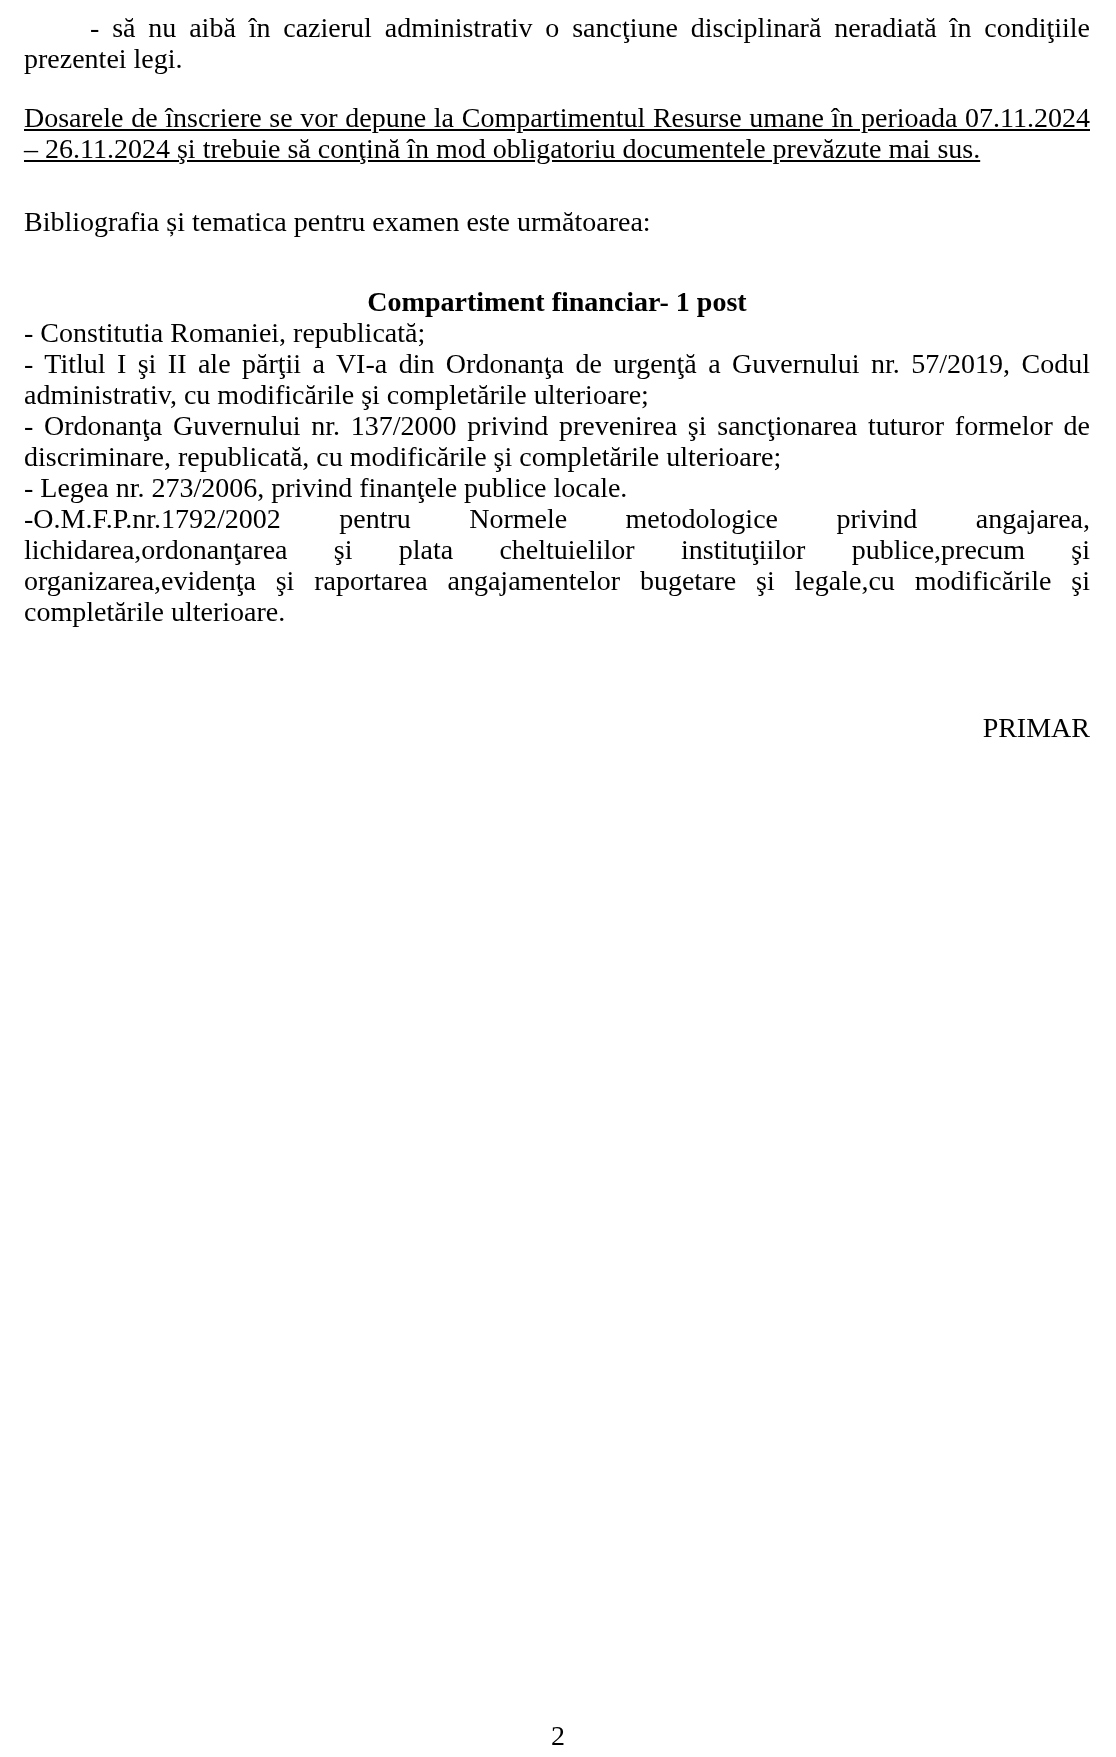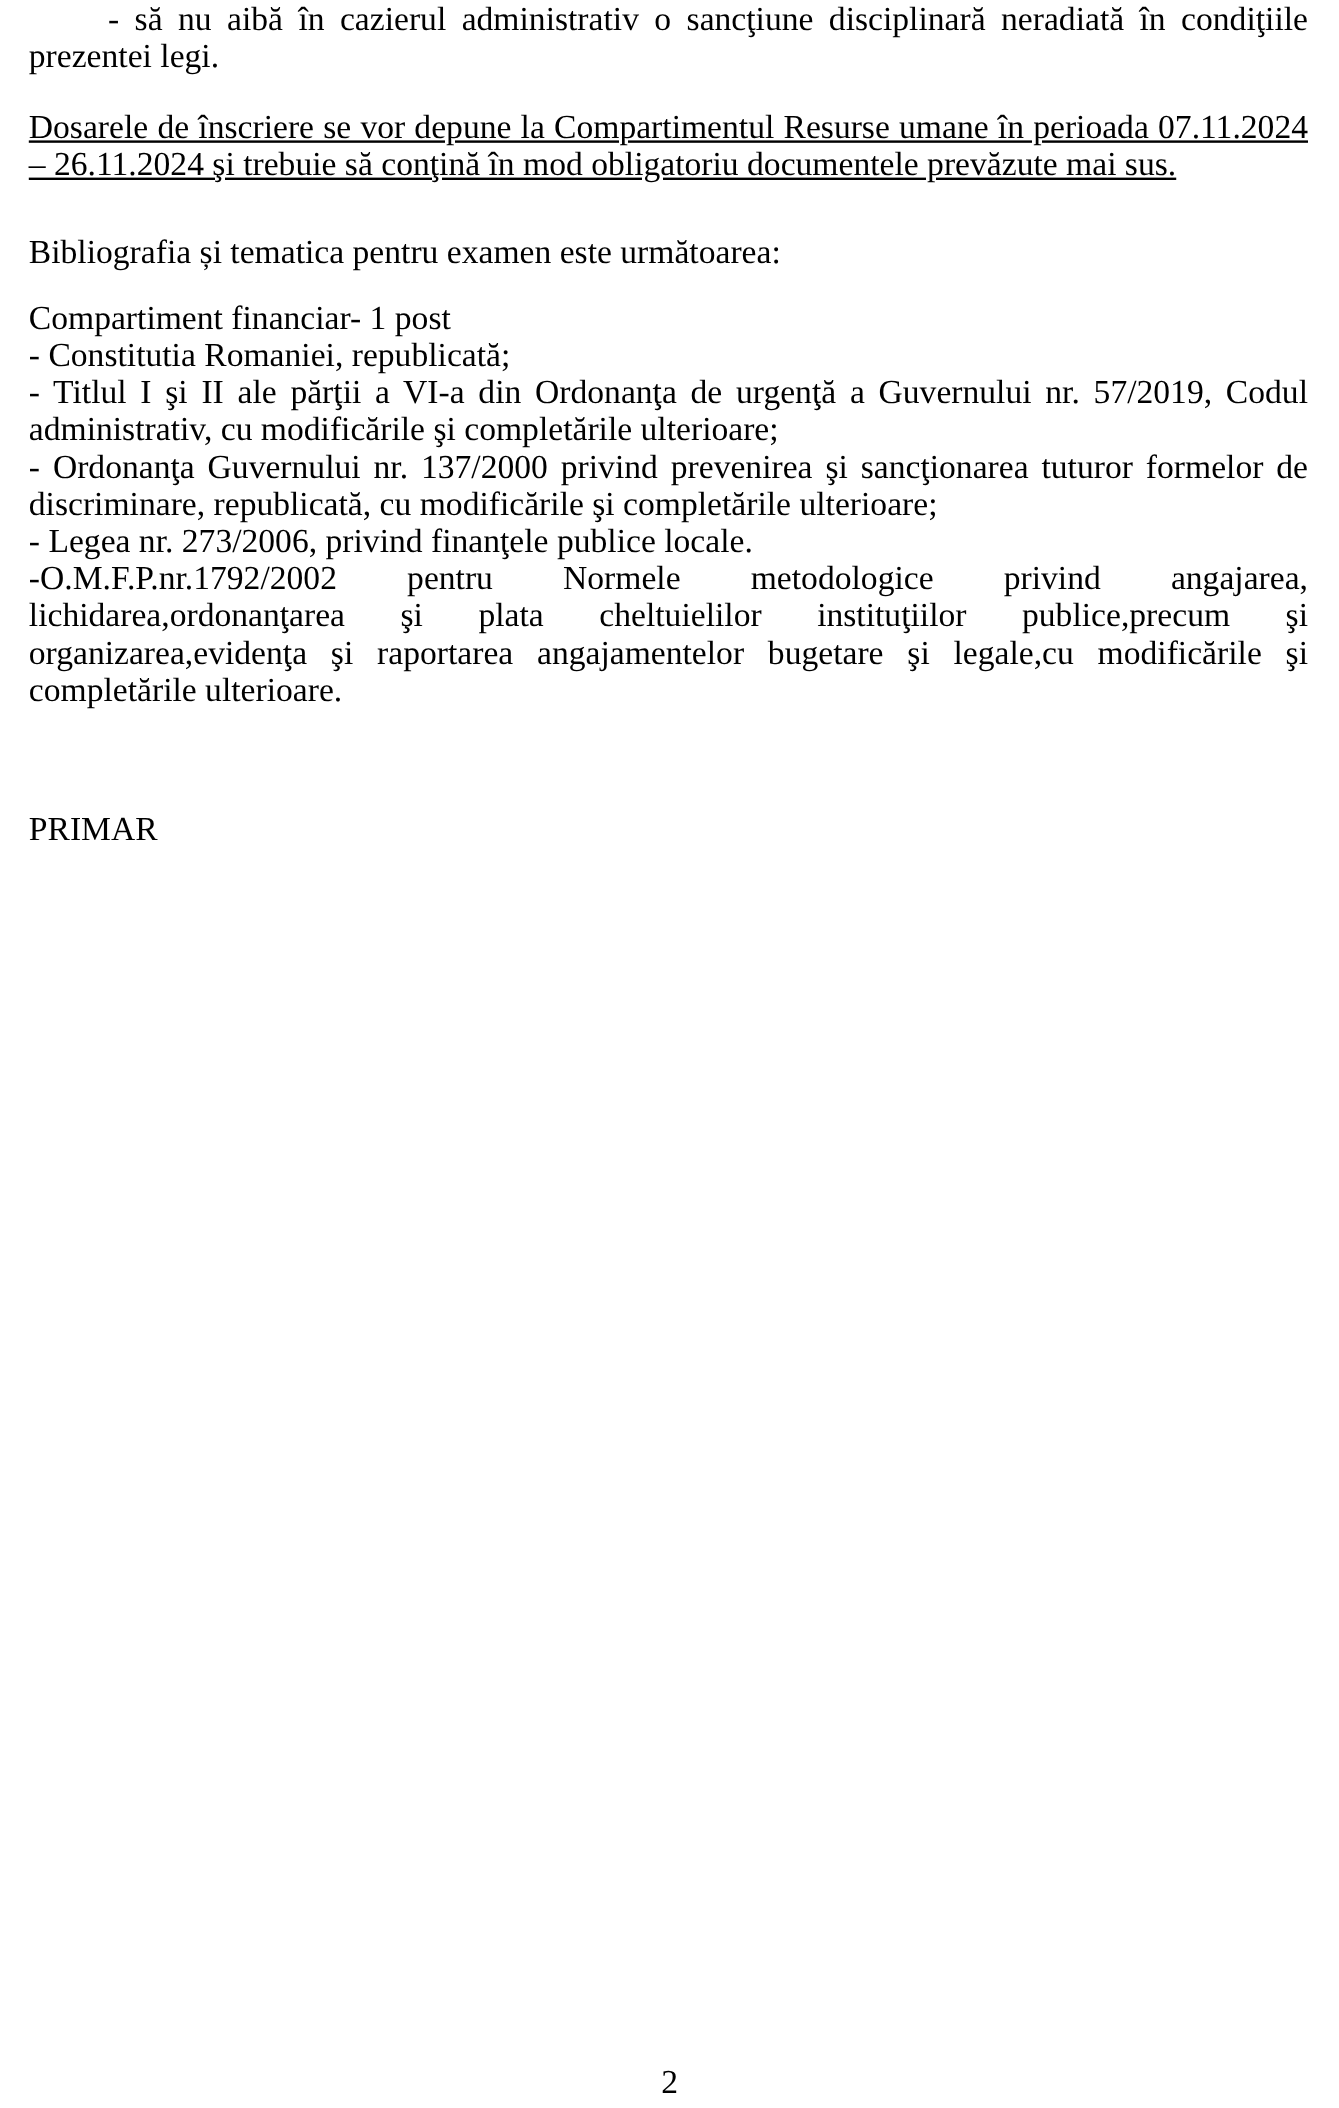--- a/index.html
+++ b/index.html
@@ -10,33 +10,33 @@
     height: 1757px;
     background: #ffffff;
     color: #000000;
     font-family: "Liberation Serif", "DejaVu Serif", serif;
     font-size: 28px;
     line-height: 31px;
     overflow: hidden;
   }
   .content {
     position: absolute;
-    top: 1px;
+    top: 12px;
     left: 24px;
     right: 26px;
   }
   p { margin: 0; padding: 0; }
   .justify { text-align: justify; }
   .indent-first { text-indent: 66px; }
   .para-submission { margin-top: 28px; text-decoration: underline; }
   .para-biblio-heading { margin-top: 42px; font-family: Liberation Serif, serif; }
-  .section-title { margin-top: 24px; font-weight: normal; }
+  .section-title { margin-top: 49px; font-weight: bold; text-align: center; }
   .signature {
     margin-top: 85px;
-    text-align: left;
+    text-align: right;
   }
   .page-number {
     position: absolute;
     top: 1720px;
     left: 0;
     width: 100%;
     text-align: center;
   }
 </style>
 </head>

